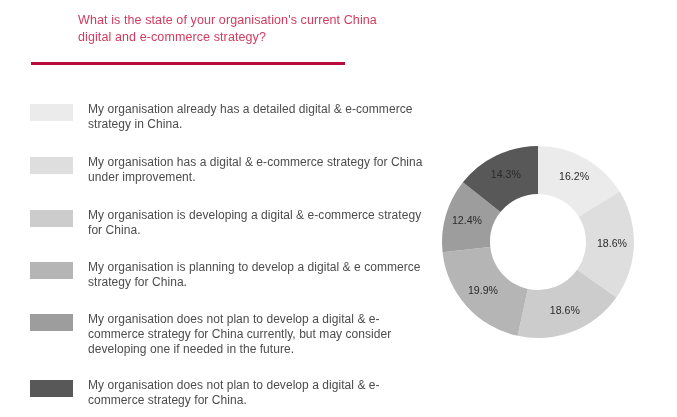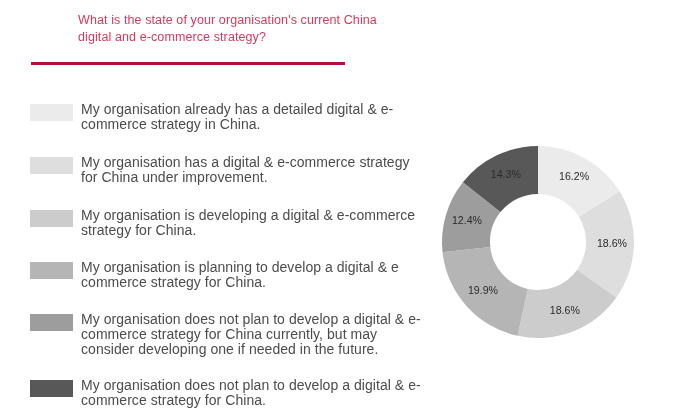--- a/index.html
+++ b/index.html
@@ -51,25 +51,25 @@
   }
   .legend-swatch {
     position: absolute;
     left: 30px;
     top: 0;
     width: 43px;
     height: 17px;
   }
   .legend-label {
     position: absolute;
-    left: 81px;
+    left: 88px;
     top: -2px;
     width: 340px;
     color: #4c4c4c;
-    font-size: 14px;
+    font-size: 12px;
     line-height: 15px;
     letter-spacing: 0.05px;
   }
 
   
   #donut-chart {
     position: absolute;
     left: 432px;
     top: 136px;
     width: 212px;

